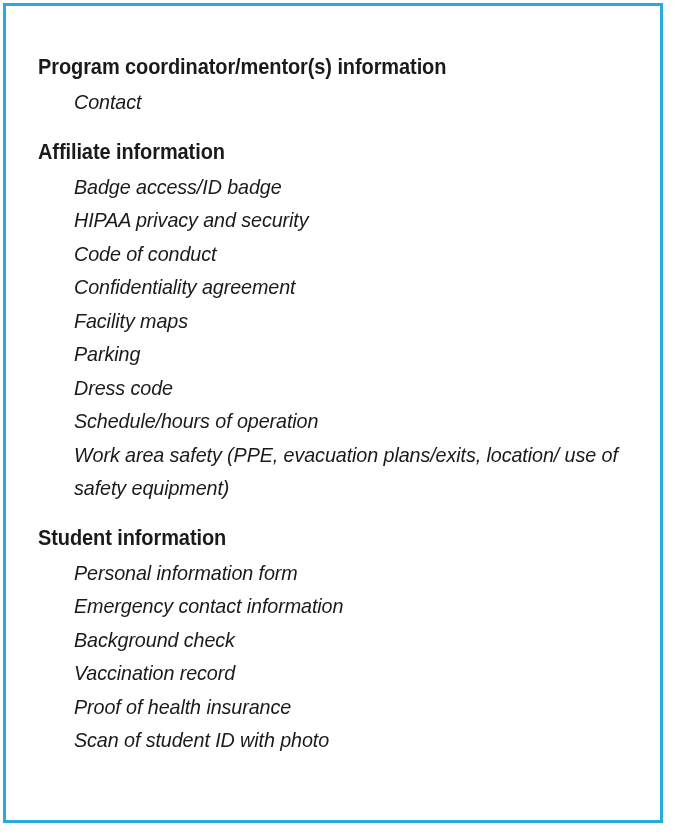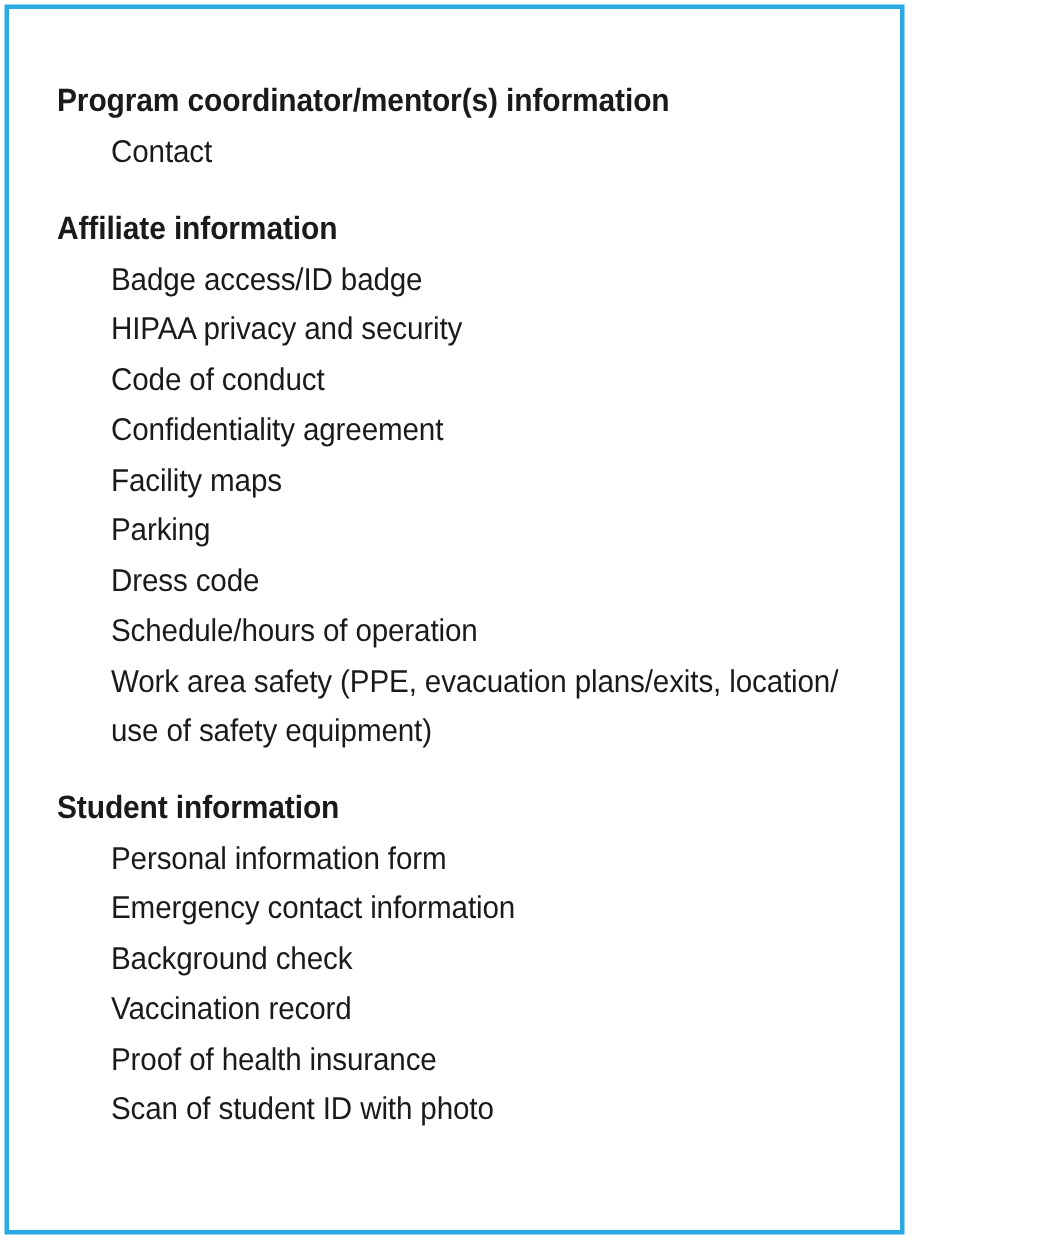--- a/index.html
+++ b/index.html
@@ -11,21 +11,21 @@
     height: 832px;
     background: #ffffff;
     font-family: "Liberation Sans", "DejaVu Sans", sans-serif;
     overflow: hidden;
   }
 
   .checklist-card {
     position: absolute;
     left: 3px;
     top: 3px;
-    width: 600px;
+    width: 660px;
     height: 820px;
     box-sizing: border-box;
     border: 3px solid #29abe2;
     background: #ffffff;
   }
 
   .card-inner {
     position: absolute;
     left: 32px;
     top: 46px;
@@ -48,20 +48,21 @@
     transform: scaleX(0.93);
     transform-origin: left center;
     white-space: nowrap;
     margin: 0 0 3px 0;
   }
 
   .item-list {
     list-style: none;
     margin: 0;
     padding: 0 0 0 36px;
+    font-style: italic;
   }
 
   .item {
     font-size: 21px;
     font-weight: normal;
     color: #1a1a1a;
     line-height: 33.5px;
     letter-spacing: -0.1px;
     transform: scaleX(0.94);
     transform-origin: left center;

